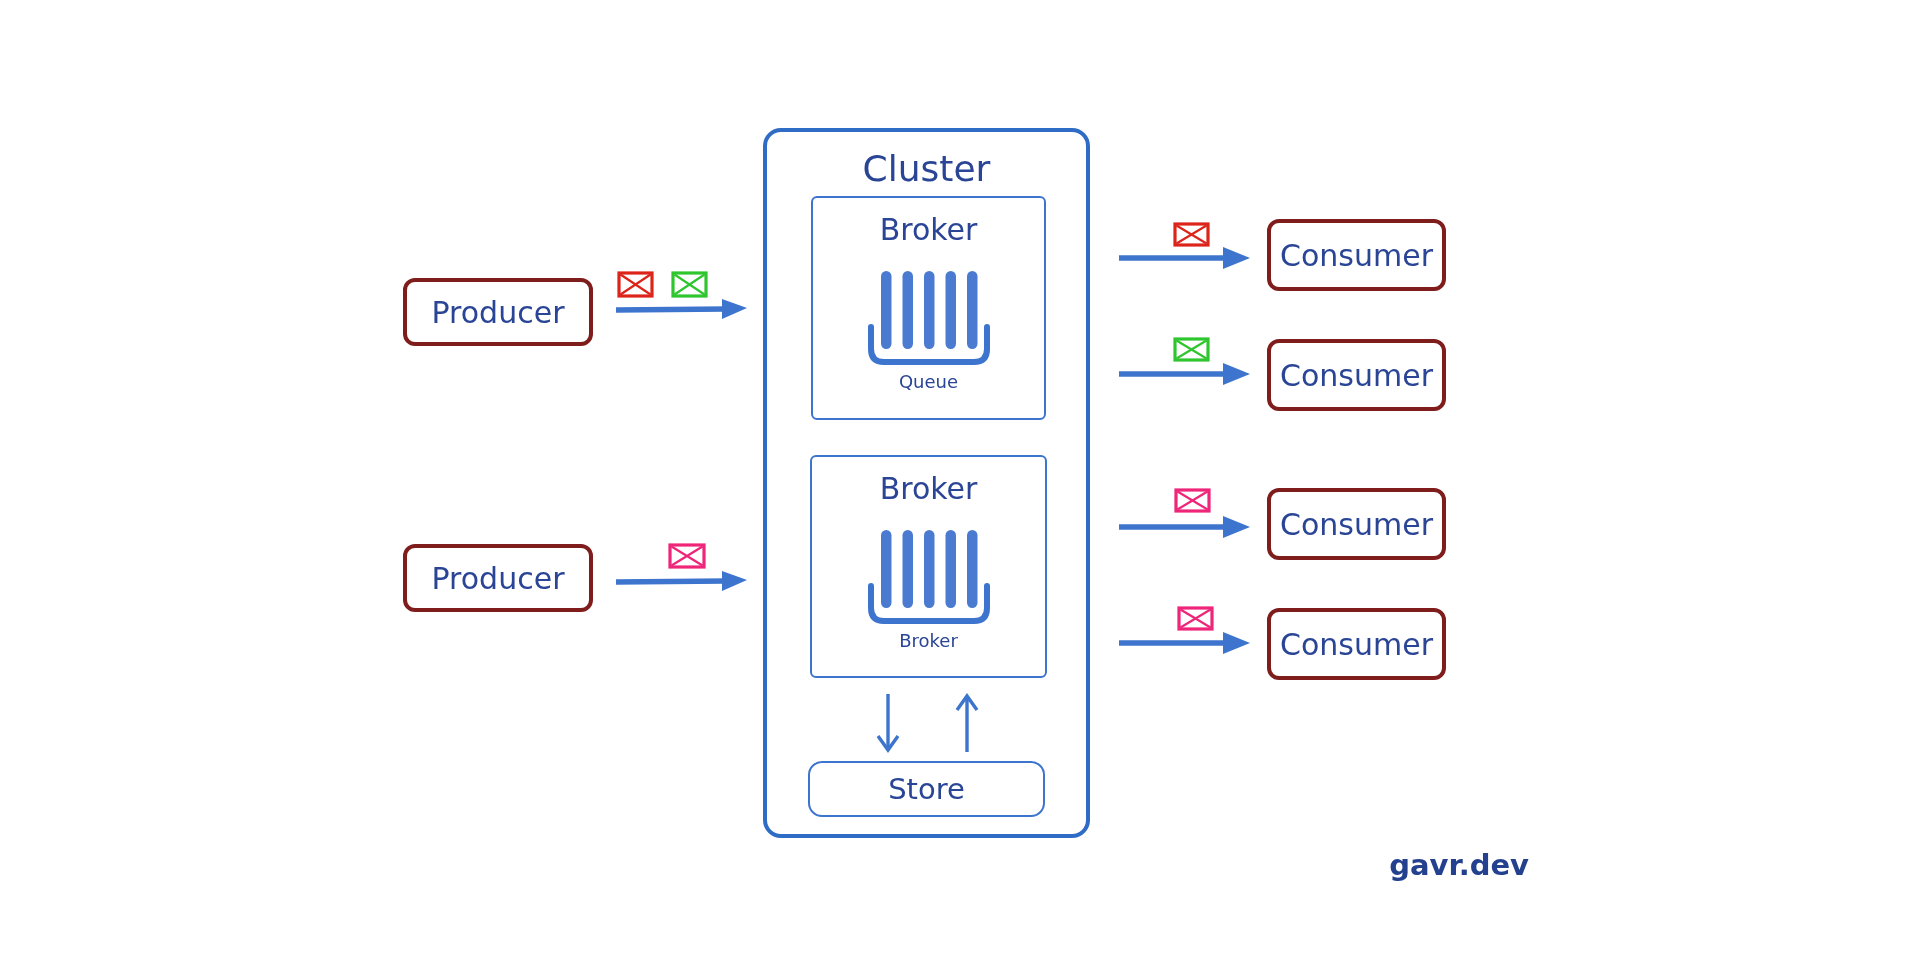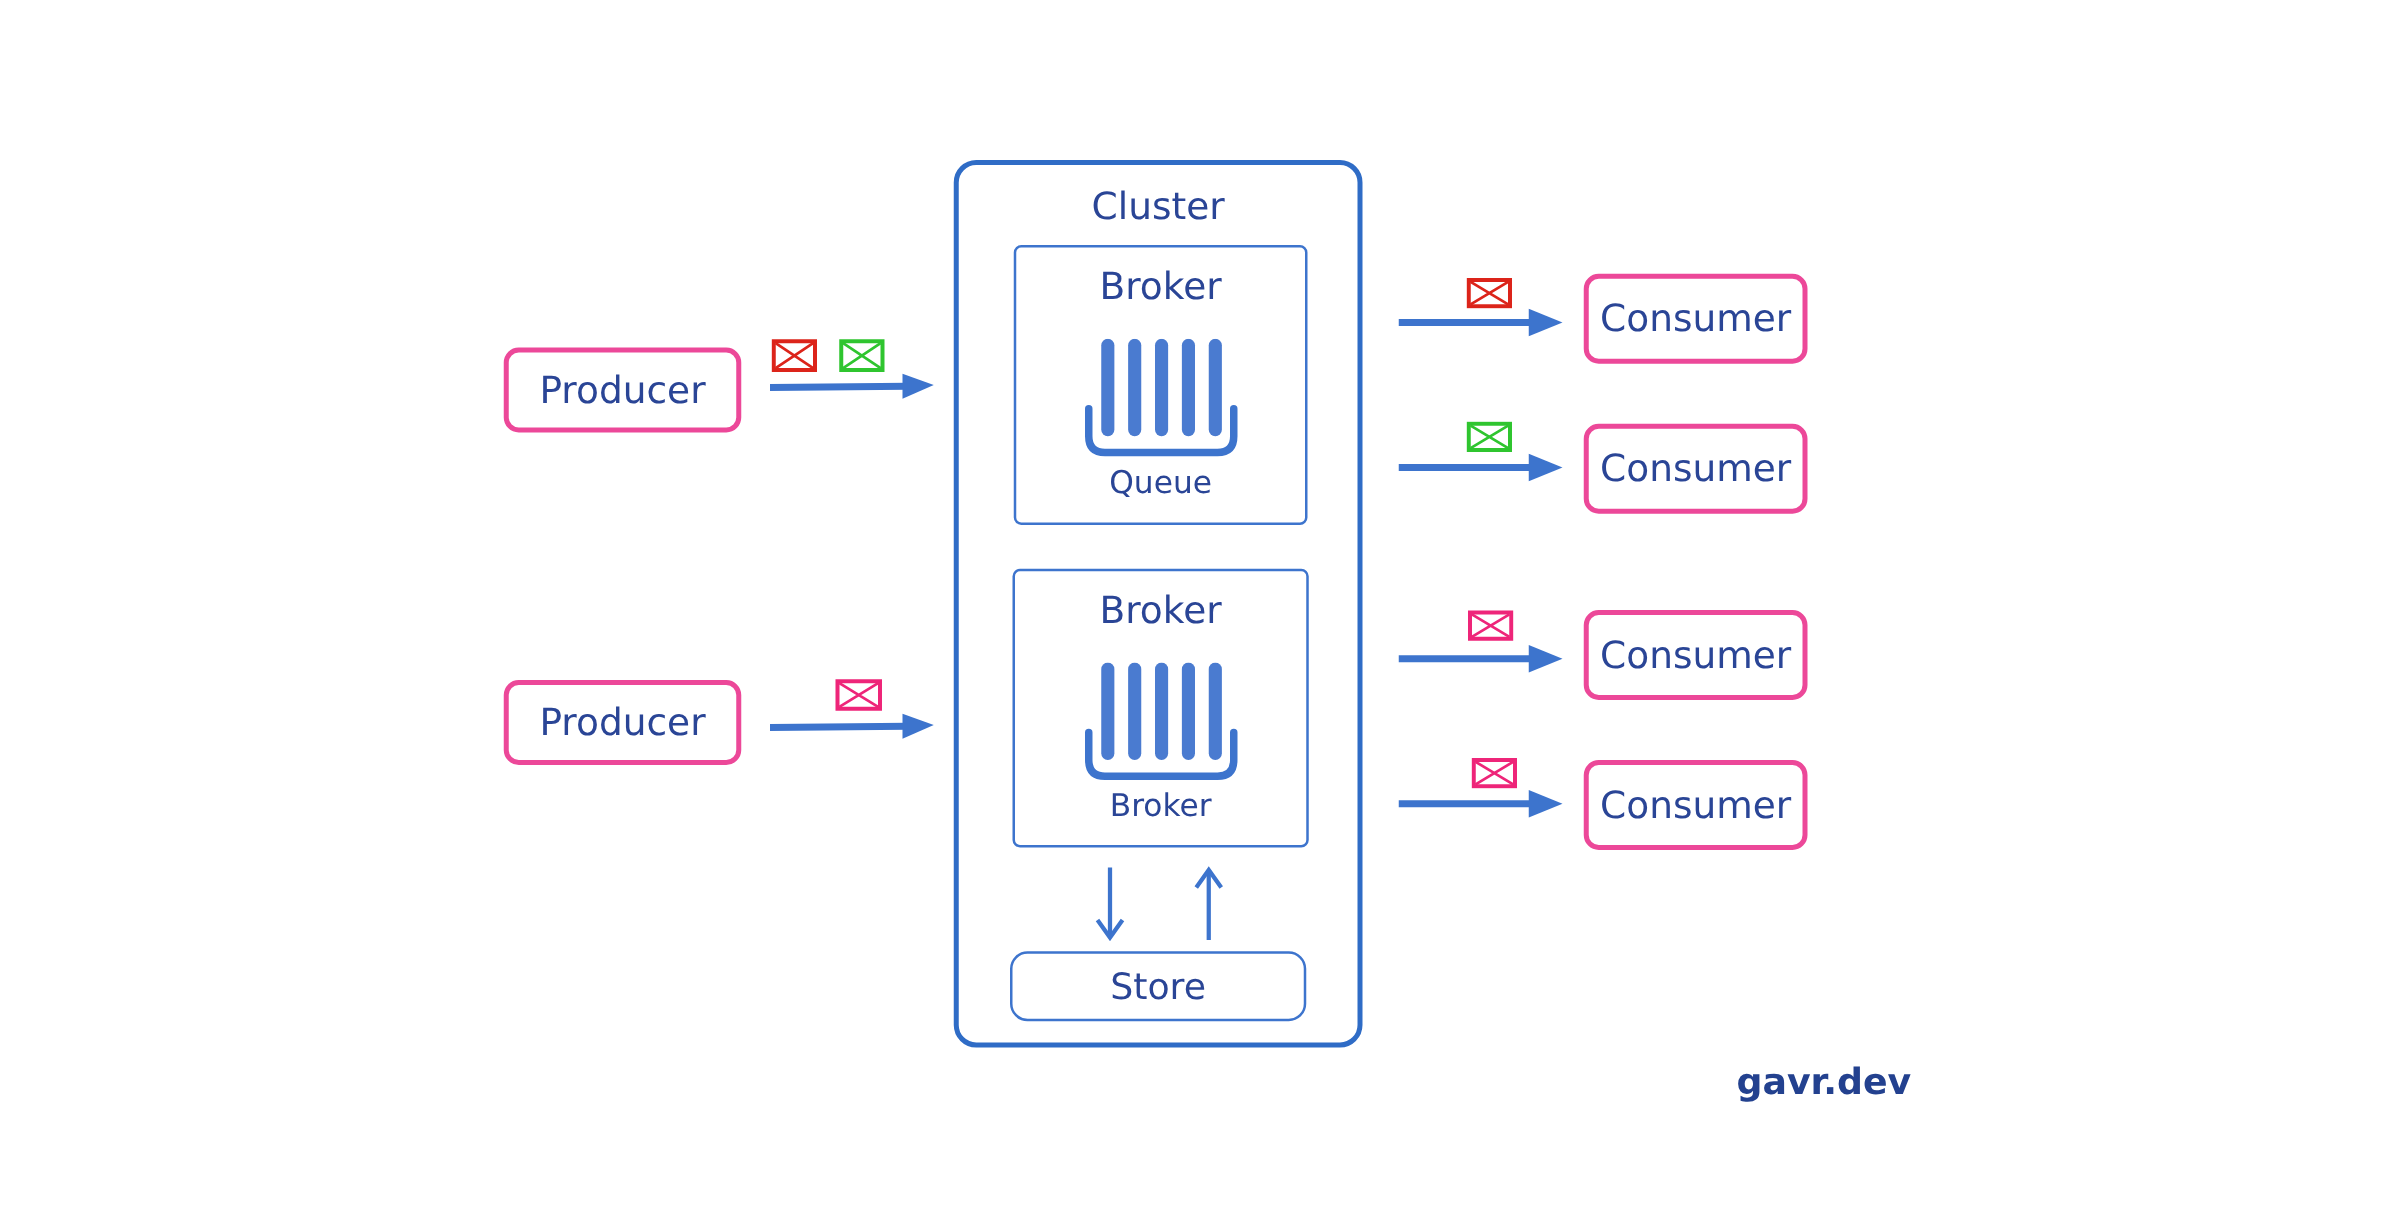--- a/index.html
+++ b/index.html
@@ -10,21 +10,21 @@
     background: #ffffff;
     font-family: "DejaVu Sans", "Liberation Sans", sans-serif;
     overflow: hidden;
   }
   .abs { position: absolute; }
 
   
   .node {
     position: absolute;
     box-sizing: border-box;
-    border: 4px solid #ec4899;
+    border: 4px solid #7f1d1d;
     border-radius: 12px;
     background: #ffffff;
     display: flex;
     align-items: center;
     justify-content: center;
     color: #2a4596;
     font-size: 30px;
   }
 
   
@@ -33,37 +33,37 @@
     box-sizing: border-box;
     border: 4px solid #2f6cc6;
     border-radius: 18px;
     background: #ffffff;
   }
   .cluster-title {
     position: absolute;
     top: 16px; left: 0; right: 0;
     text-align: center;
     color: #2a4596;
-    font-size: 30px;
+    font-size: 36px;
   }
 
   
   .broker {
     position: absolute;
     box-sizing: border-box;
     border: 2.5px solid #3d74cd;
     border-radius: 6px;
     background: #ffffff;
     display: flex;
     flex-direction: column;
     align-items: center;
   }
   .broker-title { margin-top: 14px; color: #2a4596; font-size: 30px; }
   .broker-icon  { margin-top: 24px; }
-  .broker-type  { margin-top: 4px;  color: #2a4596; font-size: 25px; }
+  .broker-type  { margin-top: 4px;  color: #2a4596; font-size: 18px; }
 
   
   .store {
     position: absolute;
     box-sizing: border-box;
     border: 2.5px solid #3d74cd;
     border-radius: 14px;
     background: #ffffff;
     display: flex;
     align-items: center;

